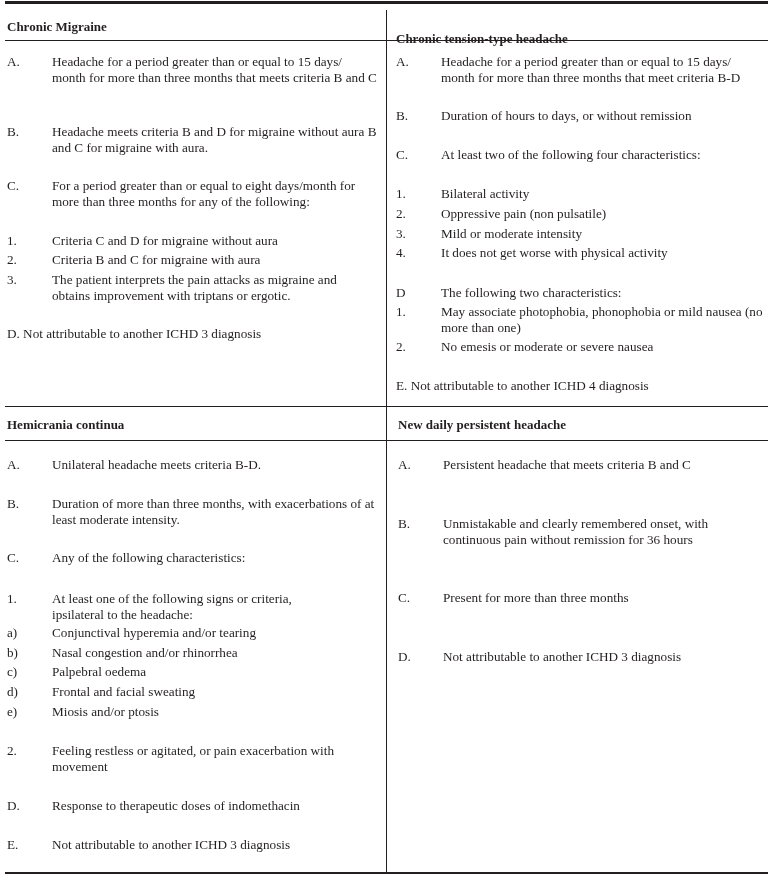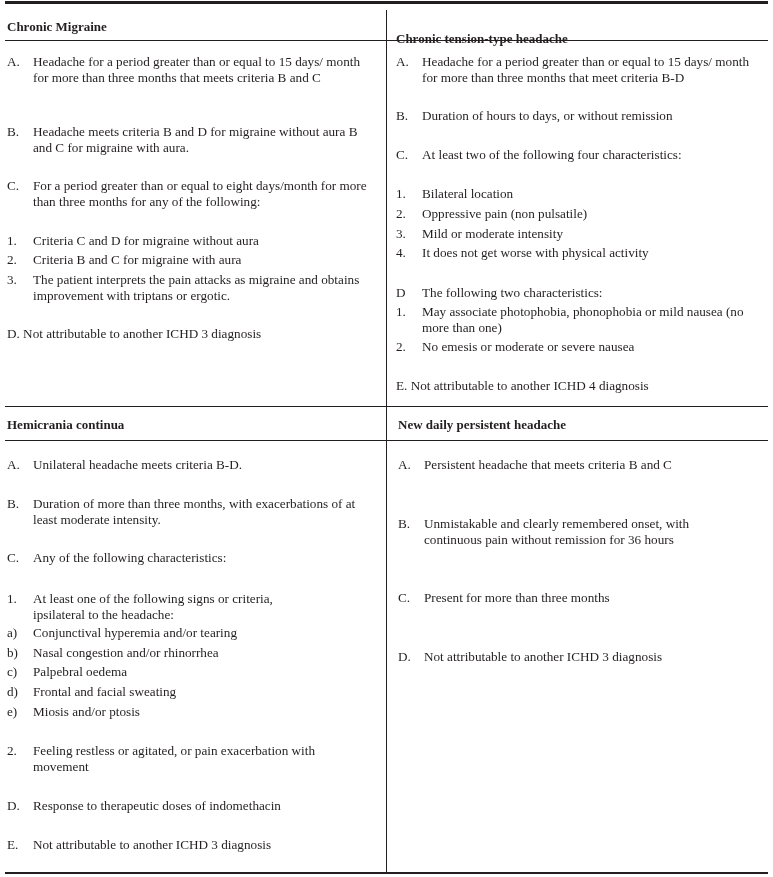--- a/index.html
+++ b/index.html
@@ -9,21 +9,21 @@
   .top-rule { position: absolute; left: 0; right: 0; top: 1px; height: 3px; background: #231f20; }
   .bottom-rule { position: absolute; left: 0; right: 0; top: 872px; height: 2px; background: #231f20; }
   .vline { position: absolute; left: 381px; top: 10px; width: 1px; height: 862px; background: #231f20; }
   .hline { position: absolute; left: 0; right: 0; height: 1px; background: #231f20; }
   .cell { position: absolute; font-size: 13.2px; line-height: 15.5px; }
   .cell-left { left: 0; width: 376px; }
   .cell-right { left: 391px; width: 372px; }
   .head { position: absolute; font-weight: bold; font-size: 13px; line-height: 16px; }
   .item { position: absolute; display: flex; }
   .lbl { width: 26px; flex: 0 0 26px; }
-  .txt { flex: 1; }
+  .txt { flex: 1; margin-left: 19px; }
   .plain { position: absolute; }
 </style>
 </head>
 <body>
 
 <div class="tbl">
   <div class="top-rule"></div>
   <div class="vline"></div>
   <div class="hline" style="top:40px"></div>
   <div class="hline" style="top:406px"></div>
@@ -68,21 +68,21 @@
     <div class="item" style="left:0;top:108px;width:370px">
       <span class="lbl">B.</span>
       <span class="txt">Duration of hours to days, or without remission</span>
     </div>
     <div class="item" style="left:0;top:147px;width:370px">
       <span class="lbl">C.</span>
       <span class="txt">At least two of the following four characteristics:</span>
     </div>
     <div class="item" style="left:0;top:186px;width:370px">
       <span class="lbl">1.</span>
-      <span class="txt">Bilateral location</span>
+      <span class="txt">Bilateral activity</span>
     </div>
     <div class="item" style="left:0;top:206px;width:370px">
       <span class="lbl">2.</span>
       <span class="txt">Oppressive pain (non pulsatile)</span>
     </div>
     <div class="item" style="left:0;top:226px;width:370px">
       <span class="lbl">3.</span>
       <span class="txt">Mild or moderate intensity</span>
     </div>
     <div class="item" style="left:0;top:245px;width:370px">

